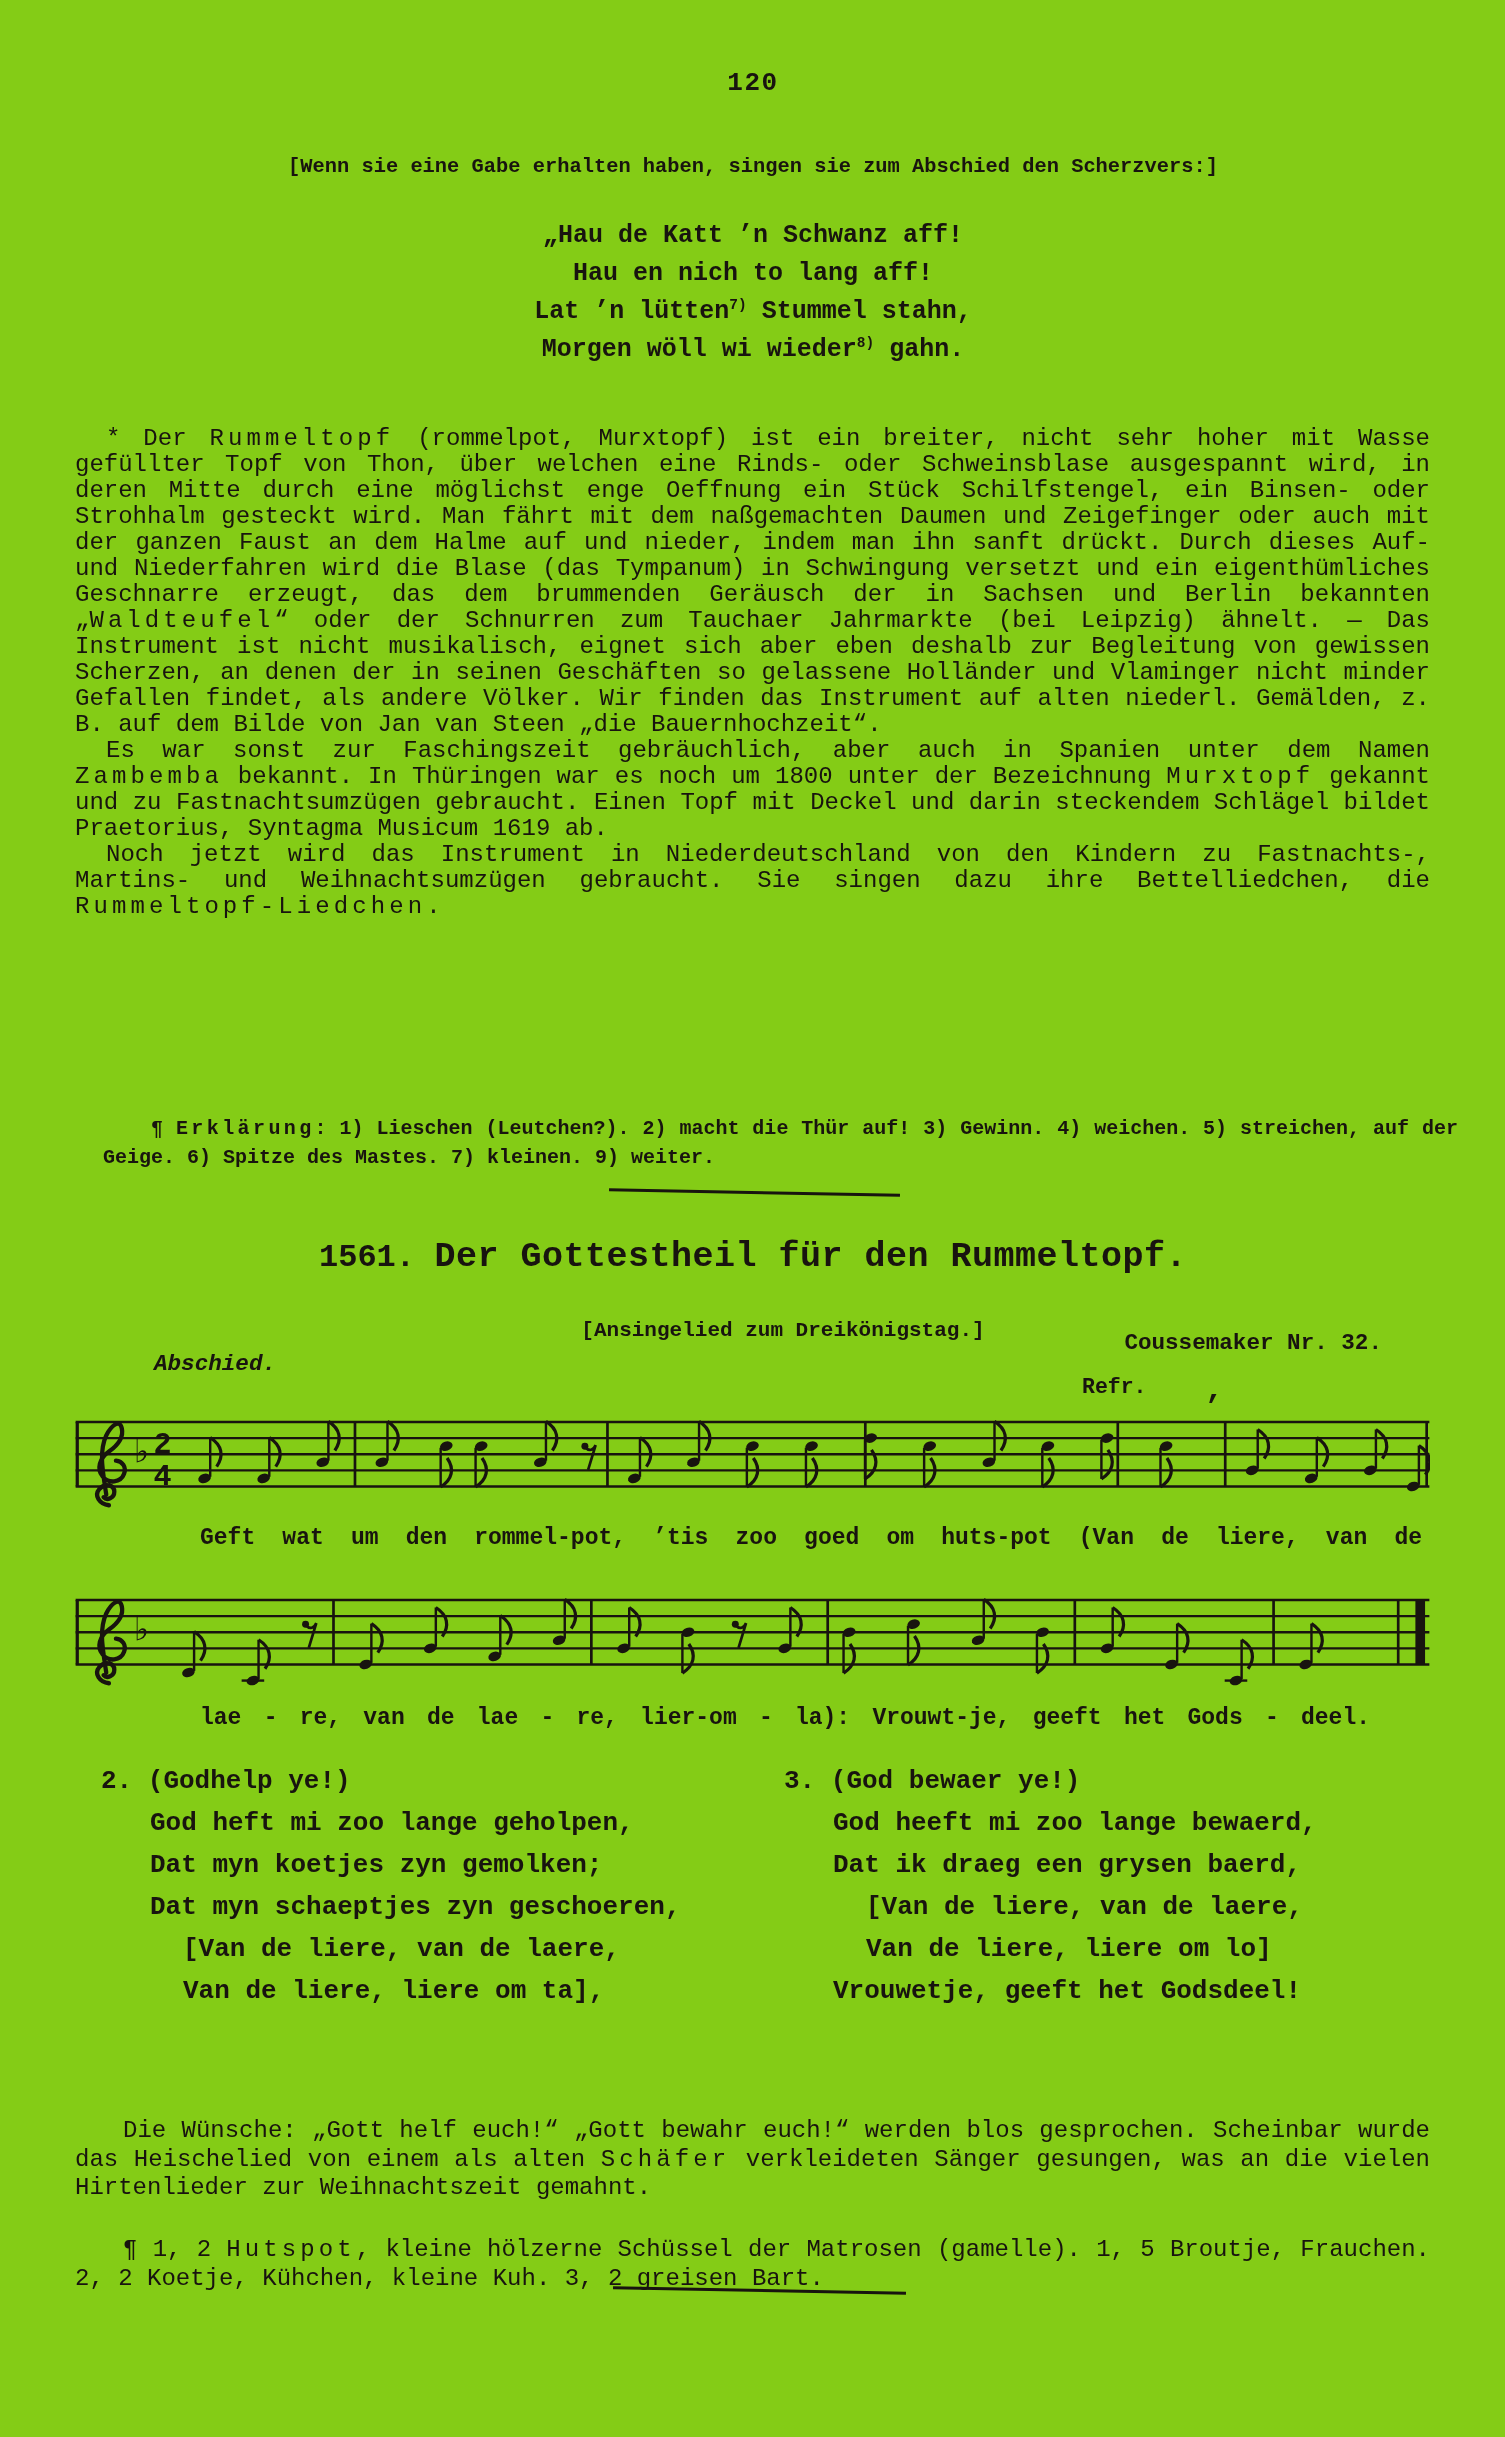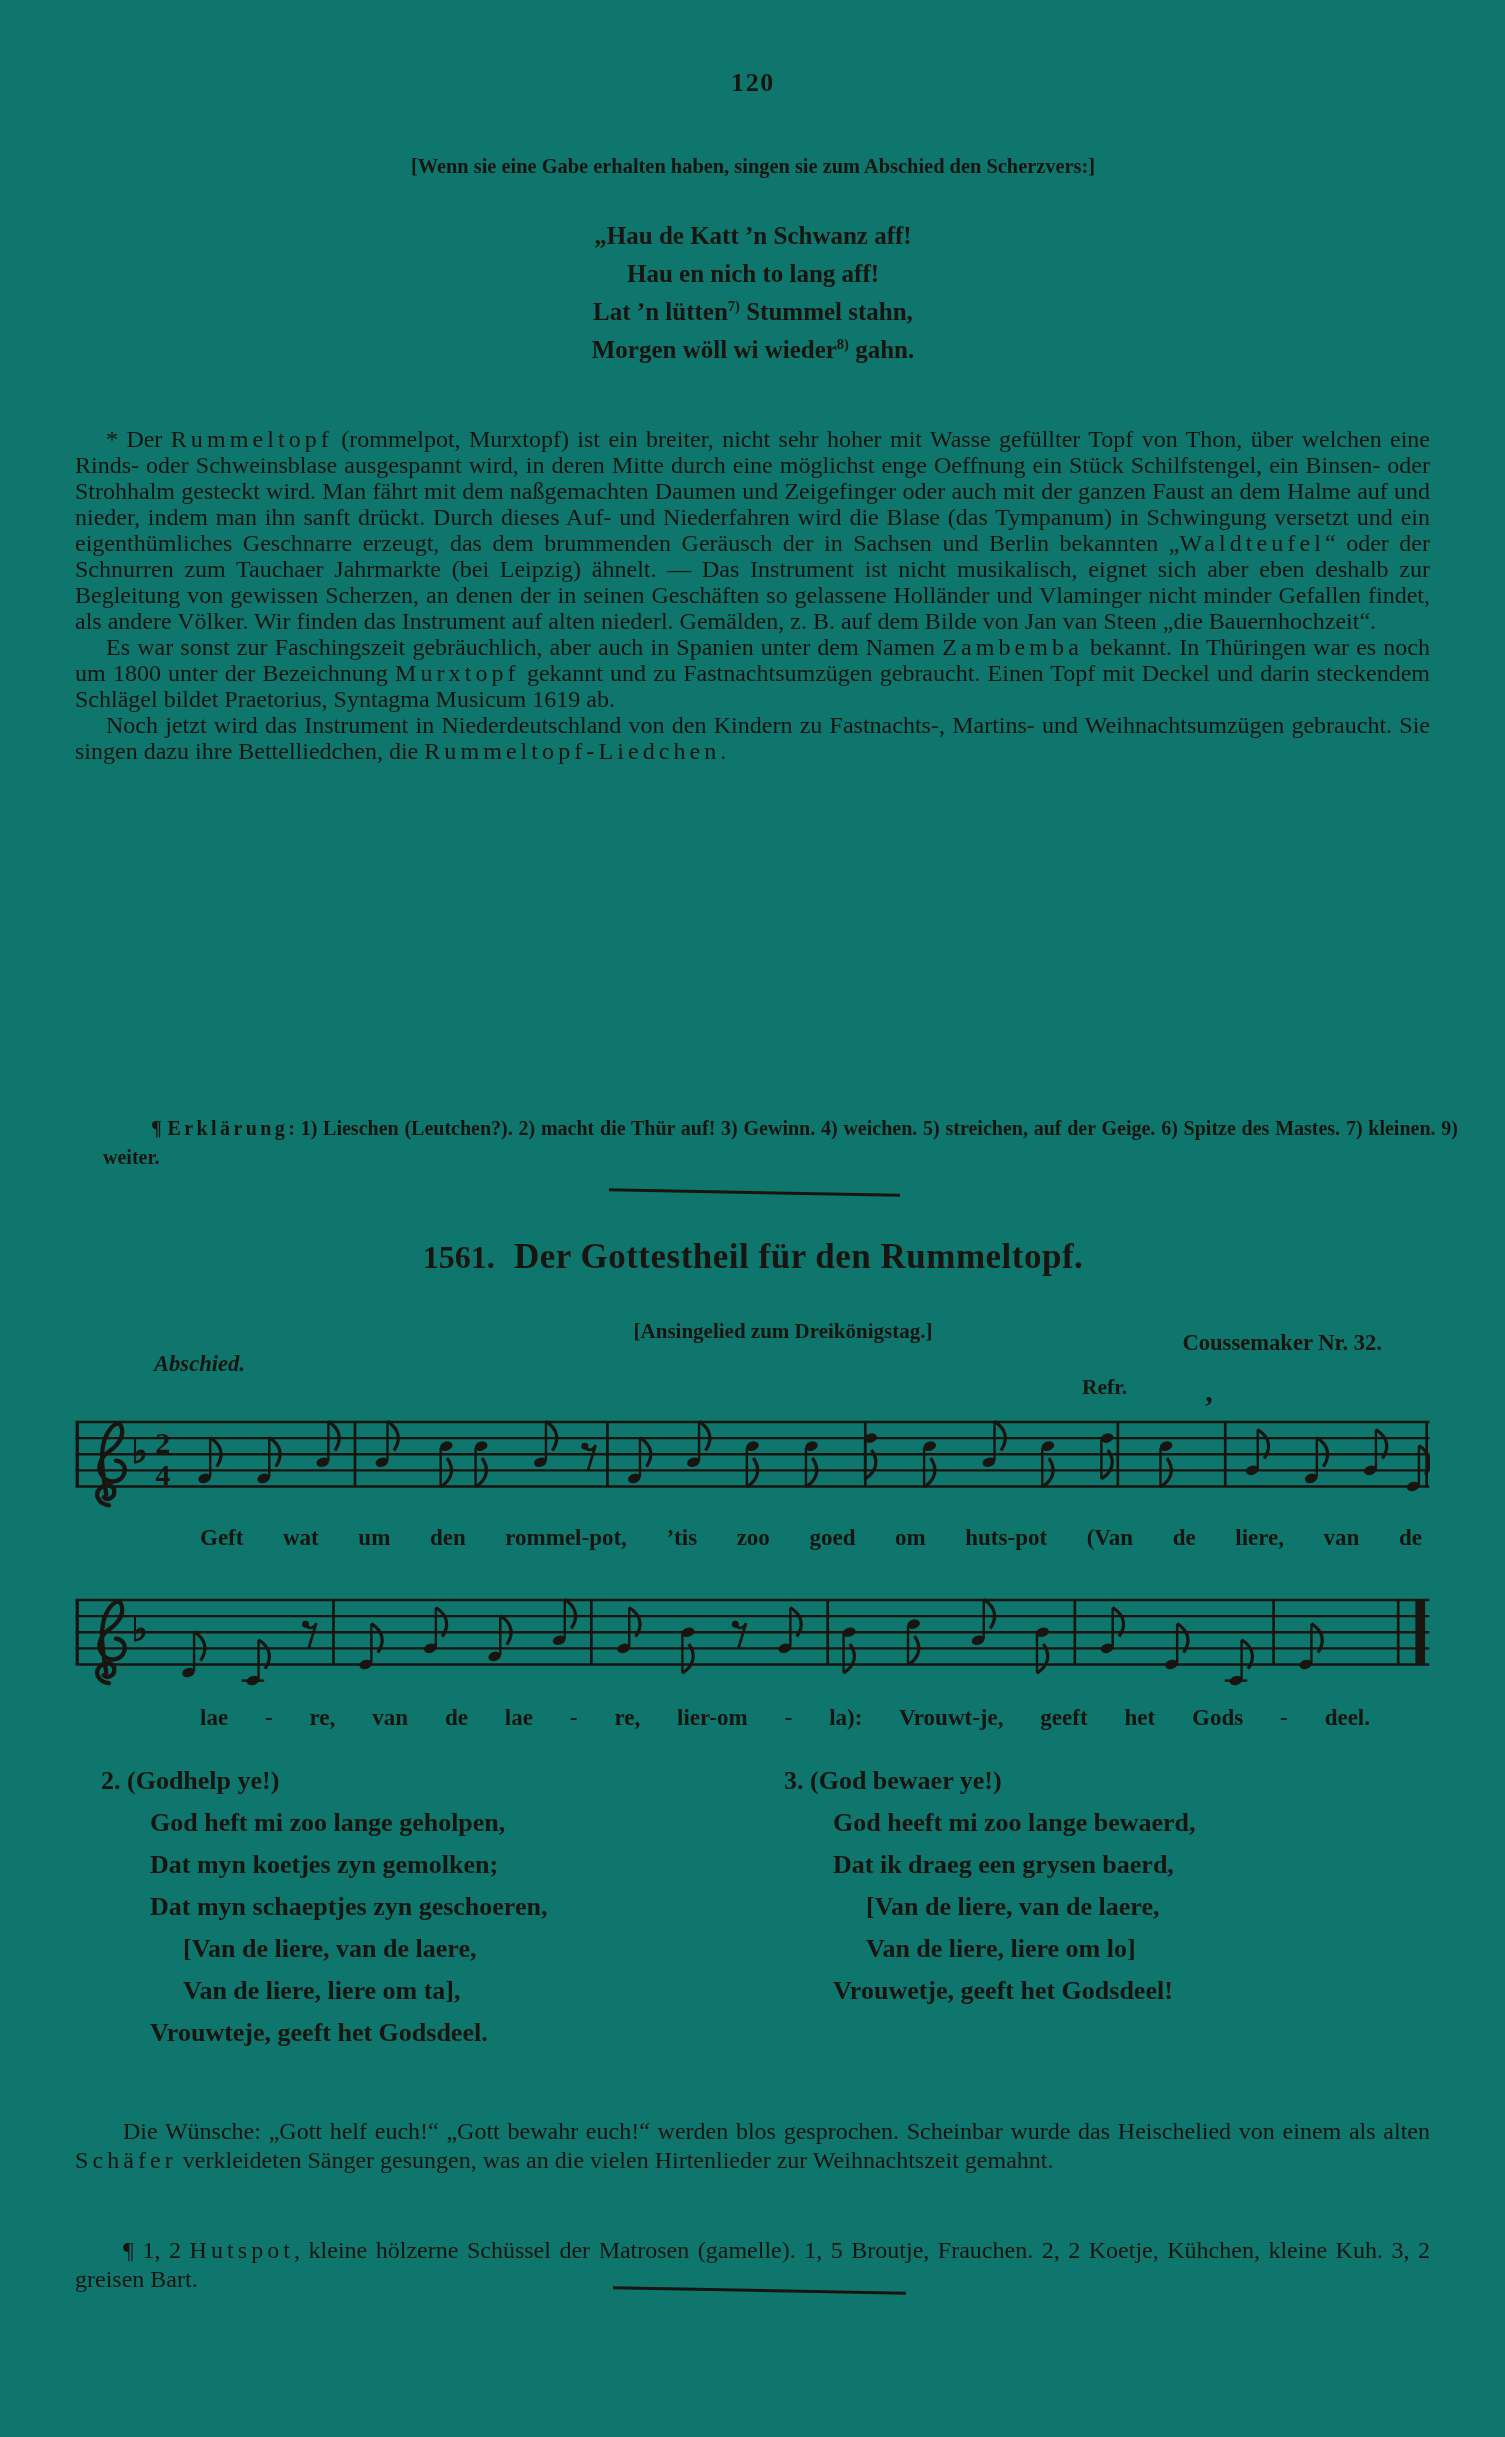--- a/index.html
+++ b/index.html
@@ -1,17 +1,17 @@
 <!DOCTYPE html>
 <html lang="de" style="font-size:8.6px"><head>
 <meta charset="utf-8">
 <style>
   html,body{margin:0;padding:0;background:#fbfbf8;}
-  .page{position:relative;width:1506px;height:2438px;background:#0f766e;color:#18140f;
-        font-family:Liberation Serif, serif;overflow:hidden;}
+  .page{position:relative;width:1506px;height:2438px;background:#84cc16;color:#18140f;
+        font-family:Liberation Mono, monospace;overflow:hidden;}
   .abs{position:absolute;}
   .center{left:0;width:100%;text-align:center;}
   #page-number{top:68px;font-size:26px;font-weight:bold;letter-spacing:1.6px;}
   #stage{top:155px;font-size:20.4px;font-weight:bold;}
   #quatrain{top:217px;}
   .qline{font-size:25px;line-height:38px;font-weight:bold;}
   sup{font-size:58%;line-height:0;vertical-align:super;}
   .sp{letter-spacing:.17em;}
   #fn-star{left:75px;top:426px;width:1355px;font-size:24px;line-height:26px;text-align:justify;}
   #fn-star p{margin:0;text-indent:31px;}
@@ -357,21 +357,20 @@
 
   <div class="abs lyric" id="lyric2">lae - re, van de lae - re, lier-om - la): Vrouwt-je, geeft het Gods - deel.</div>
 
   <div class="abs verse" id="verse-left">
       <div class="vline ind0">2. (Godhelp ye!)</div>
       <div class="vline ind1">God heft mi zoo lange geholpen,</div>
       <div class="vline ind1">Dat myn koetjes zyn gemolken;</div>
       <div class="vline ind1">Dat myn schaeptjes zyn geschoeren,</div>
       <div class="vline ind2">[Van de liere, van de laere,</div>
       <div class="vline ind2">Van de liere, liere om ta],</div>
-      <div class="vline ind1">Vrouwteje, geeft het Godsdeel.</div>
     </div>
   <div class="abs verse" id="verse-right">
       <div class="vline ind0">3. (God bewaer ye!)</div>
       <div class="vline ind1">God heeft mi zoo lange bewaerd,</div>
       <div class="vline ind1">Dat ik draeg een grysen baerd,</div>
       <div class="vline ind2">[Van de liere, van de laere,</div>
       <div class="vline ind2">Van de liere, liere om lo]</div>
       <div class="vline ind1">Vrouwetje, geeft het Godsdeel!</div>
     </div>
 

